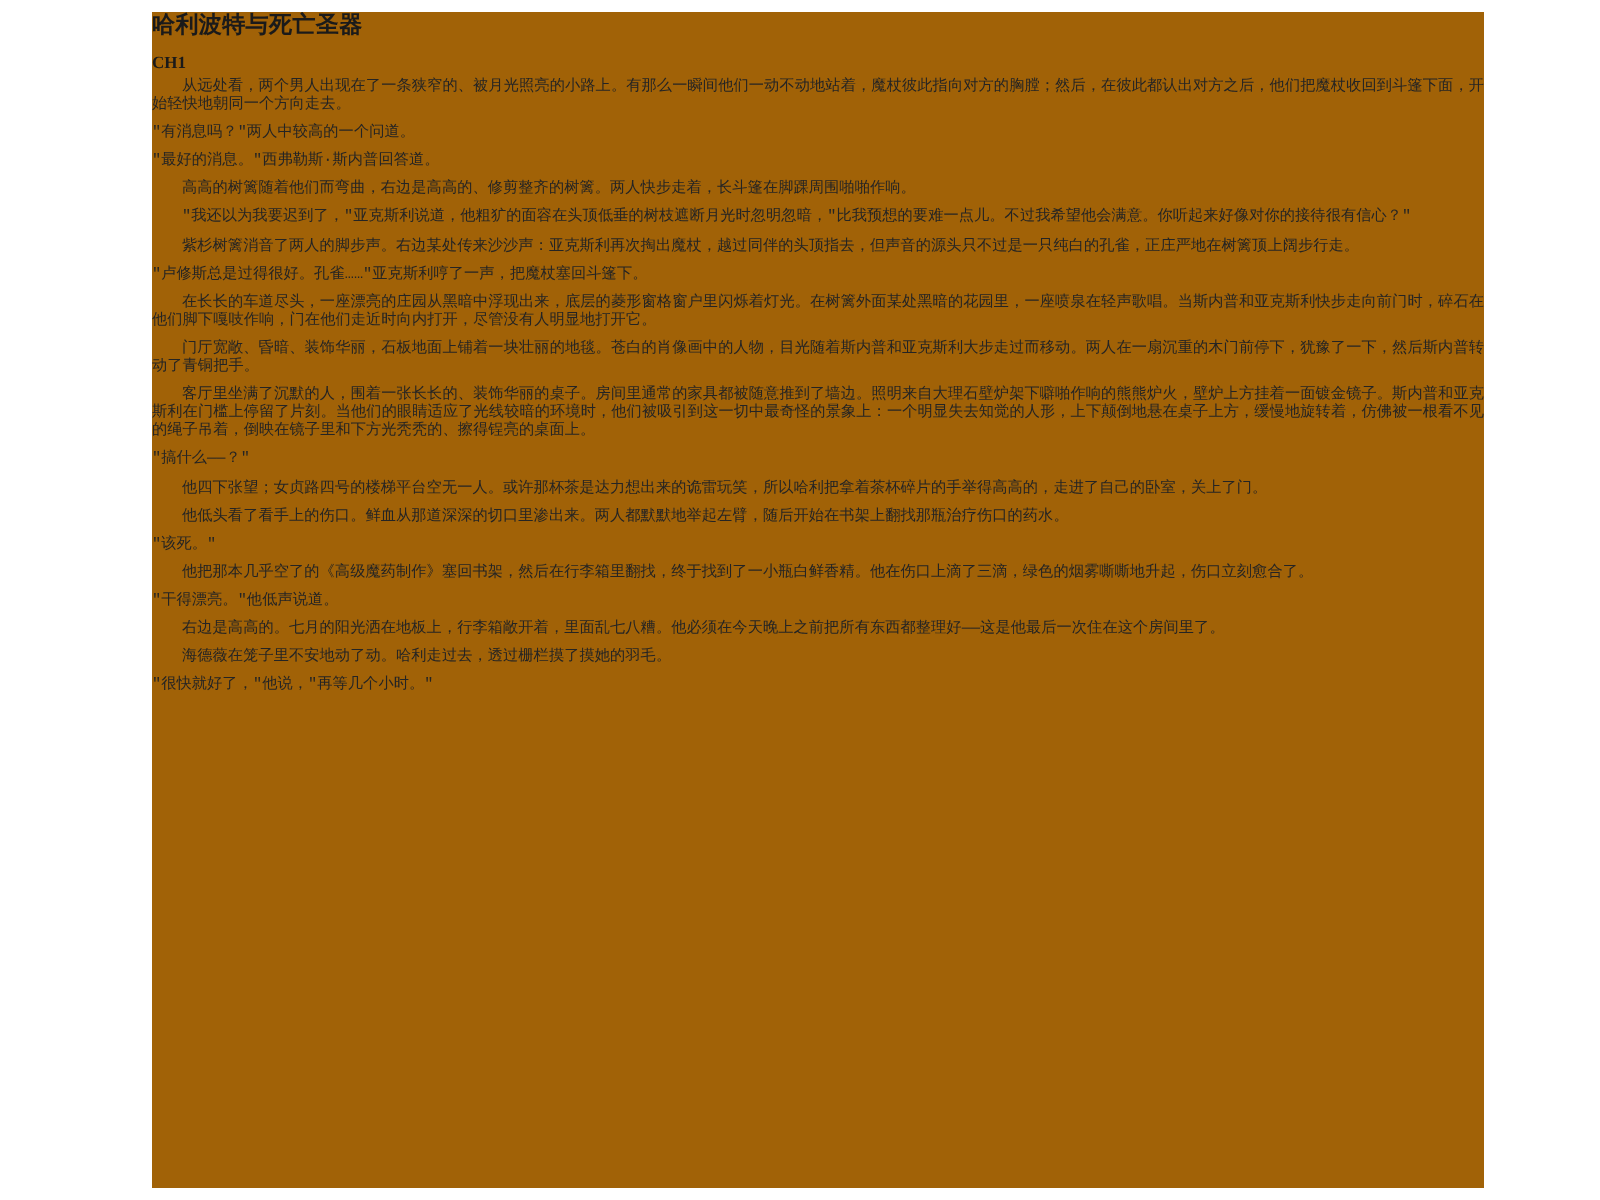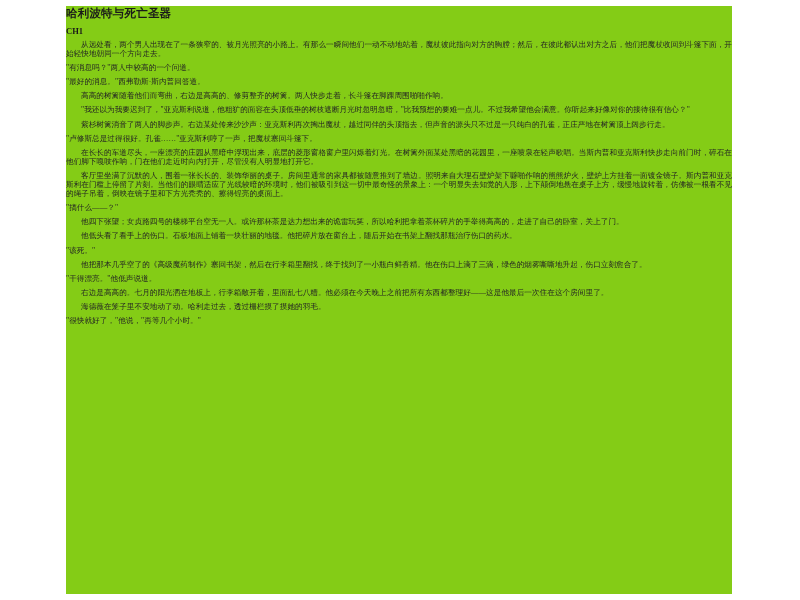--- a/index.html
+++ b/index.html
@@ -16,46 +16,46 @@
   .page {
     position: relative;
     width: 800px;
     height: 600px;
     background: #ffffff;
     box-sizing: border-box;
     padding: 8px 0 0 0;
   }
   .doc-frame {
     position: absolute;
-    left: 66px;
+    left: 76px;
     top: 6px;
     width: 666px;
     height: 588px;
-    background: #84cc16;
+    background: #a16207;
     overflow: hidden;
   }
   .doc-title {
     font-family: "Liberation Serif", serif;
     font-size: 11.5px;
     font-weight: bold;
     color: #1a1a1a;
     line-height: 14px;
     margin: 0 0 6px 0;
     letter-spacing: 0.2px;
   }
   .section-head {
     font-family: Liberation Serif, serif;
     font-size: 8.5px;
     font-weight: bold;
     color: #1a1a1a;
     line-height: 11px;
     margin: 6px 0 3px 0;
   }
   .para {
-    font-family: Liberation Serif, serif;
+    font-family: Liberation Mono, monospace;
     font-size: 7.6px;
     color: #242424;
     line-height: 9.1px;
     margin: 0 0 5px 0;
     text-align: justify;
     text-justify: inter-ideograph;
     letter-spacing: 0.05px;
     word-break: break-all;
   }
   .para.indent {
@@ -75,25 +75,26 @@
 
     <div class="section-head">CH1</div>
     <p class="para indent">从远处看，两个男人出现在了一条狭窄的、被月光照亮的小路上。有那么一瞬间他们一动不动地站着，魔杖彼此指向对方的胸膛；然后，在彼此都认出对方之后，他们把魔杖收回到斗篷下面，开始轻快地朝同一个方向走去。</p>
     <p class="para quote">"有消息吗？"两人中较高的一个问道。</p>
     <p class="para quote">"最好的消息。"西弗勒斯·斯内普回答道。</p>
     <p class="para indent">高高的树篱随着他们而弯曲，右边是高高的、修剪整齐的树篱。两人快步走着，长斗篷在脚踝周围啪啪作响。</p>
     <p class="para indent">"我还以为我要迟到了，"亚克斯利说道，他粗犷的面容在头顶低垂的树枝遮断月光时忽明忽暗，"比我预想的要难一点儿。不过我希望他会满意。你听起来好像对你的接待很有信心？"</p>
     <p class="para indent">紫杉树篱消音了两人的脚步声。右边某处传来沙沙声：亚克斯利再次掏出魔杖，越过同伴的头顶指去，但声音的源头只不过是一只纯白的孔雀，正庄严地在树篱顶上阔步行走。</p>
     <p class="para quote">"卢修斯总是过得很好。孔雀……"亚克斯利哼了一声，把魔杖塞回斗篷下。</p>
     <p class="para indent">在长长的车道尽头，一座漂亮的庄园从黑暗中浮现出来，底层的菱形窗格窗户里闪烁着灯光。在树篱外面某处黑暗的花园里，一座喷泉在轻声歌唱。当斯内普和亚克斯利快步走向前门时，碎石在他们脚下嘎吱作响，门在他们走近时向内打开，尽管没有人明显地打开它。</p>
+    <p class="para indent">门厅宽敞、昏暗、装饰华丽，石板地面上铺着一块壮丽的地毯。苍白的肖像画中的人物，目光随着斯内普和亚克斯利大步走过而移动。两人在一扇沉重的木门前停下，犹豫了一下，然后斯内普转动了青铜把手。</p>
     <p class="para indent">客厅里坐满了沉默的人，围着一张长长的、装饰华丽的桌子。房间里通常的家具都被随意推到了墙边。照明来自大理石壁炉架下噼啪作响的熊熊炉火，壁炉上方挂着一面镀金镜子。斯内普和亚克斯利在门槛上停留了片刻。当他们的眼睛适应了光线较暗的环境时，他们被吸引到这一切中最奇怪的景象上：一个明显失去知觉的人形，上下颠倒地悬在桌子上方，缓慢地旋转着，仿佛被一根看不见的绳子吊着，倒映在镜子里和下方光秃秃的、擦得锃亮的桌面上。</p>
 
     <p class="para quote">"搞什么——？"</p>
     <p class="para indent">他四下张望；女贞路四号的楼梯平台空无一人。或许那杯茶是达力想出来的诡雷玩笑，所以哈利把拿着茶杯碎片的手举得高高的，走进了自己的卧室，关上了门。</p>
-    <p class="para indent">他低头看了看手上的伤口。石板地面上铺着一块壮丽的地毯。他把碎片放在窗台上，随后开始在书架上翻找那瓶治疗伤口的药水。</p>
+    <p class="para indent">他低头看了看手上的伤口。鲜血从那道深深的切口里渗出来。两人都默默地举起左臂，随后开始在书架上翻找那瓶治疗伤口的药水。</p>
     <p class="para quote">"该死。"</p>
     <p class="para indent">他把那本几乎空了的《高级魔药制作》塞回书架，然后在行李箱里翻找，终于找到了一小瓶白鲜香精。他在伤口上滴了三滴，绿色的烟雾嘶嘶地升起，伤口立刻愈合了。</p>
     <p class="para quote">"干得漂亮。"他低声说道。</p>
     <p class="para indent">右边是高高的。七月的阳光洒在地板上，行李箱敞开着，里面乱七八糟。他必须在今天晚上之前把所有东西都整理好——这是他最后一次住在这个房间里了。</p>
     <p class="para indent">海德薇在笼子里不安地动了动。哈利走过去，透过栅栏摸了摸她的羽毛。</p>
     <p class="para quote">"很快就好了，"他说，"再等几个小时。"</p>
 
   </div>
 </div>
 

